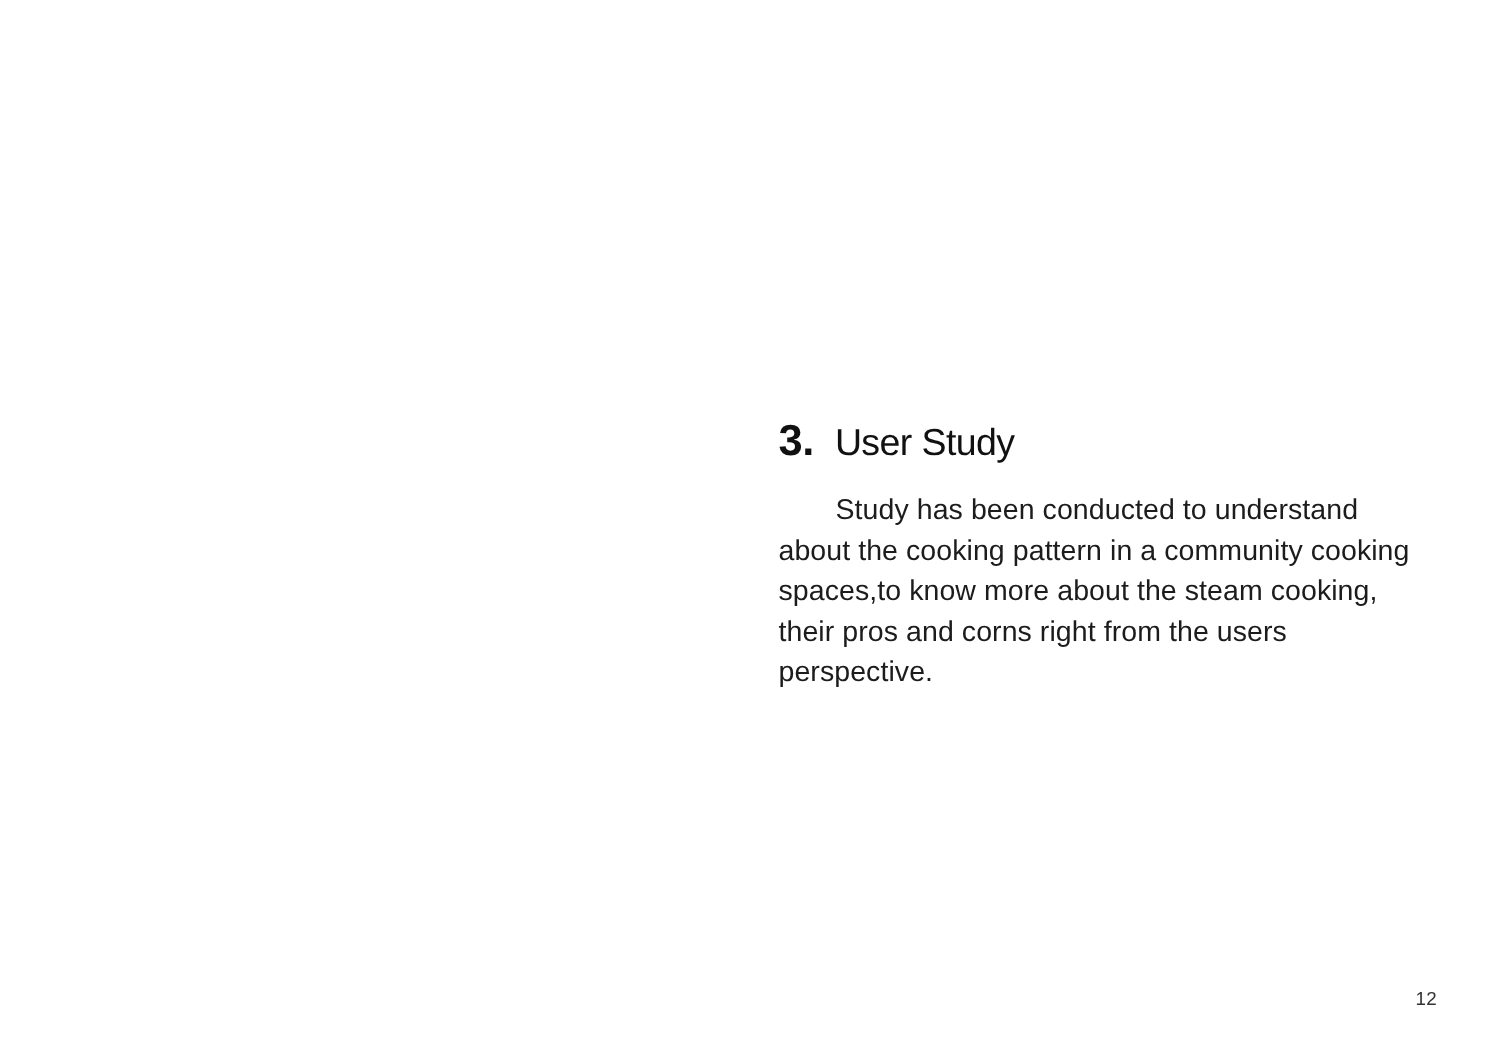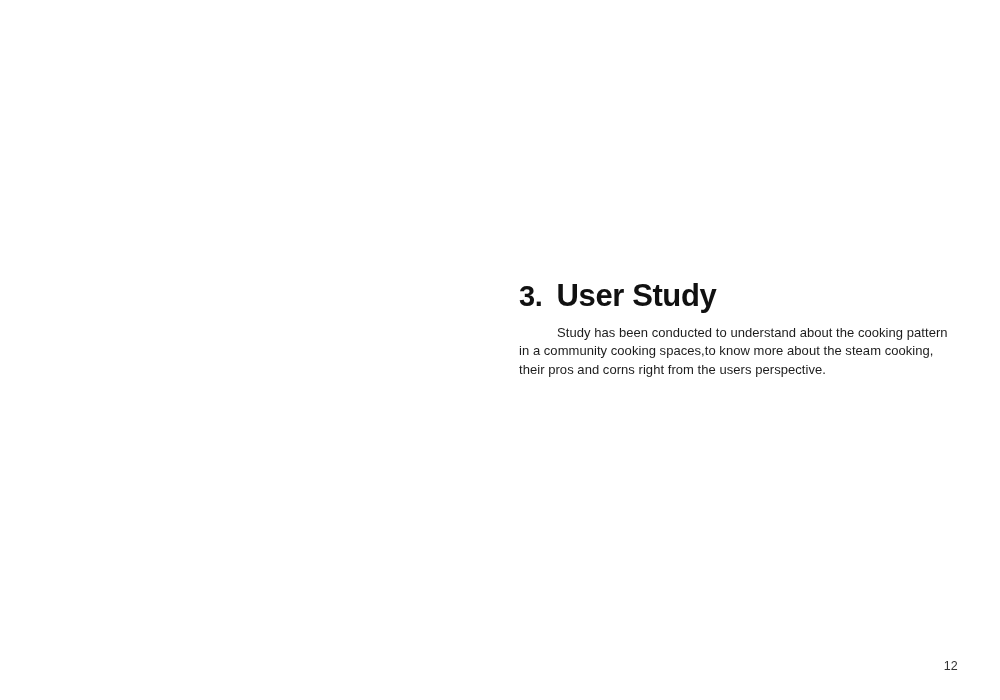--- a/index.html
+++ b/index.html
@@ -38,29 +38,29 @@
 
   .section-number {
     font-size: 29px;
     font-weight: 700;
     letter-spacing: -0.3px;
     line-height: 1;
     color: #111111;
   }
 
   .section-title {
-    font-size: 31px;
-    font-weight: 700;
+    font-size: 25px;
+    font-weight: 400;
     letter-spacing: -0.4px;
     line-height: 1;
     color: #111111;
   }
 
   .body-paragraph {
-    font-size: 13px;
+    font-size: 19px;
     line-height: 1.42;
     color: #1c1c1c;
     text-indent: 38px;
     width: 434px;
     letter-spacing: 0.05px;
   }
 
   .page-number {
     position: absolute;
     right: 42px;

